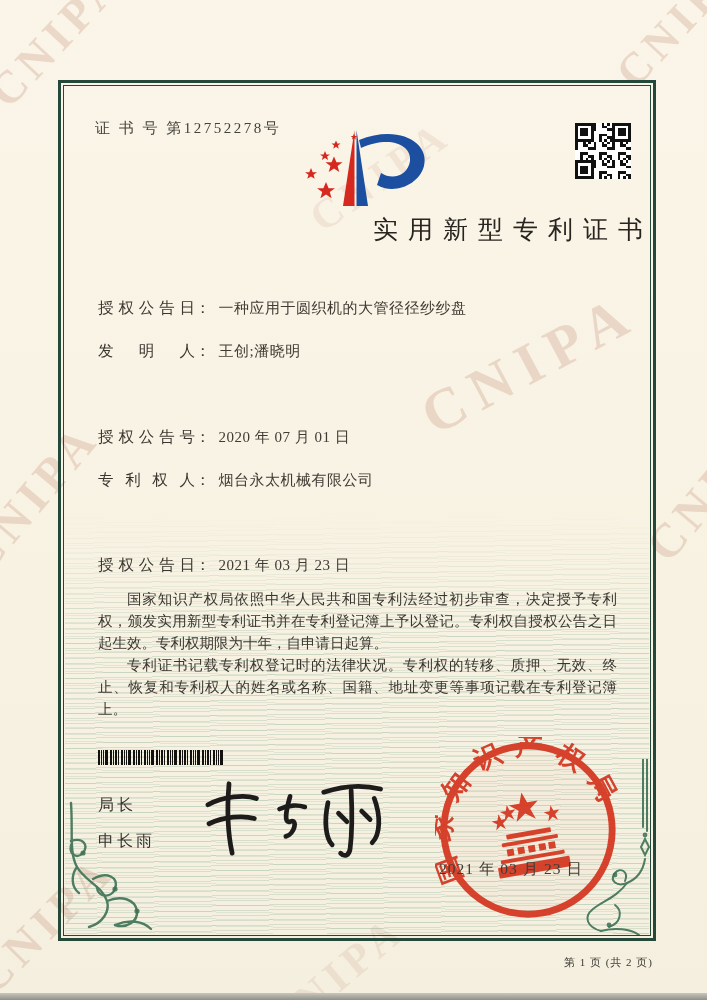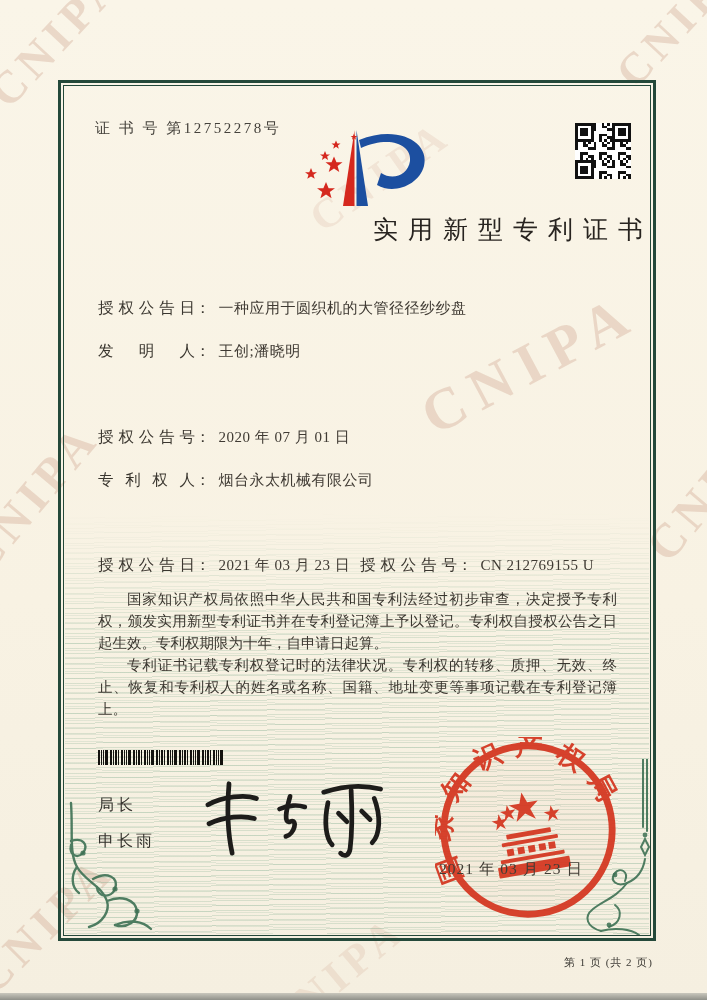--- a/index.html
+++ b/index.html
@@ -204,23 +204,20 @@
       <span class="flabel">发明人</span><span class="fcolon">：</span><span class="fvalue">王创;潘晓明</span>
     </div>
     <div class="field" style="top:344px;">
       <span class="flabel">授权公告号</span><span class="fcolon">：</span><span class="fvalue">2020 年 07 月 01 日</span>
     </div>
     <div class="field" style="top:387px;">
       <span class="flabel">专利权人</span><span class="fcolon">：</span><span class="fvalue">烟台永太机械有限公司</span>
     </div>
     <div class="field" style="top:472px;width:519px;">
       <span class="flabel">授权公告日</span><span class="fcolon">：</span><span class="fvalue">2021 年 03 月 23 日</span>
-      <span class="pair2">
-        <span class="flabel">授权公告号</span><span class="fcolon">：</span><span class="fvalue">CN 212769155 U</span>
-      </span>
     </div>
 
     <div class="para" style="top:505px;">国家知识产权局依照中华人民共和国专利法经过初步审查，决定授予专利权，颁发实用新型专利证书并在专利登记簿上予以登记。专利权自授权公告之日起生效。专利权期限为十年，自申请日起算。</div>
     <div class="para" style="top:571px;">专利证书记载专利权登记时的法律状况。专利权的转移、质押、无效、终止、恢复和专利权人的姓名或名称、国籍、地址变更等事项记载在专利登记簿上。</div>
 
     <div class="barcode" id="barcode">
         <div style="width: 2px; margin-right: 1px;"></div>
         <div style="width: 1px; margin-right: 1px;"></div>
         <div style="width: 1px; margin-right: 1px;"></div>
         <div style="width: 3px; margin-right: 2px;"></div>

